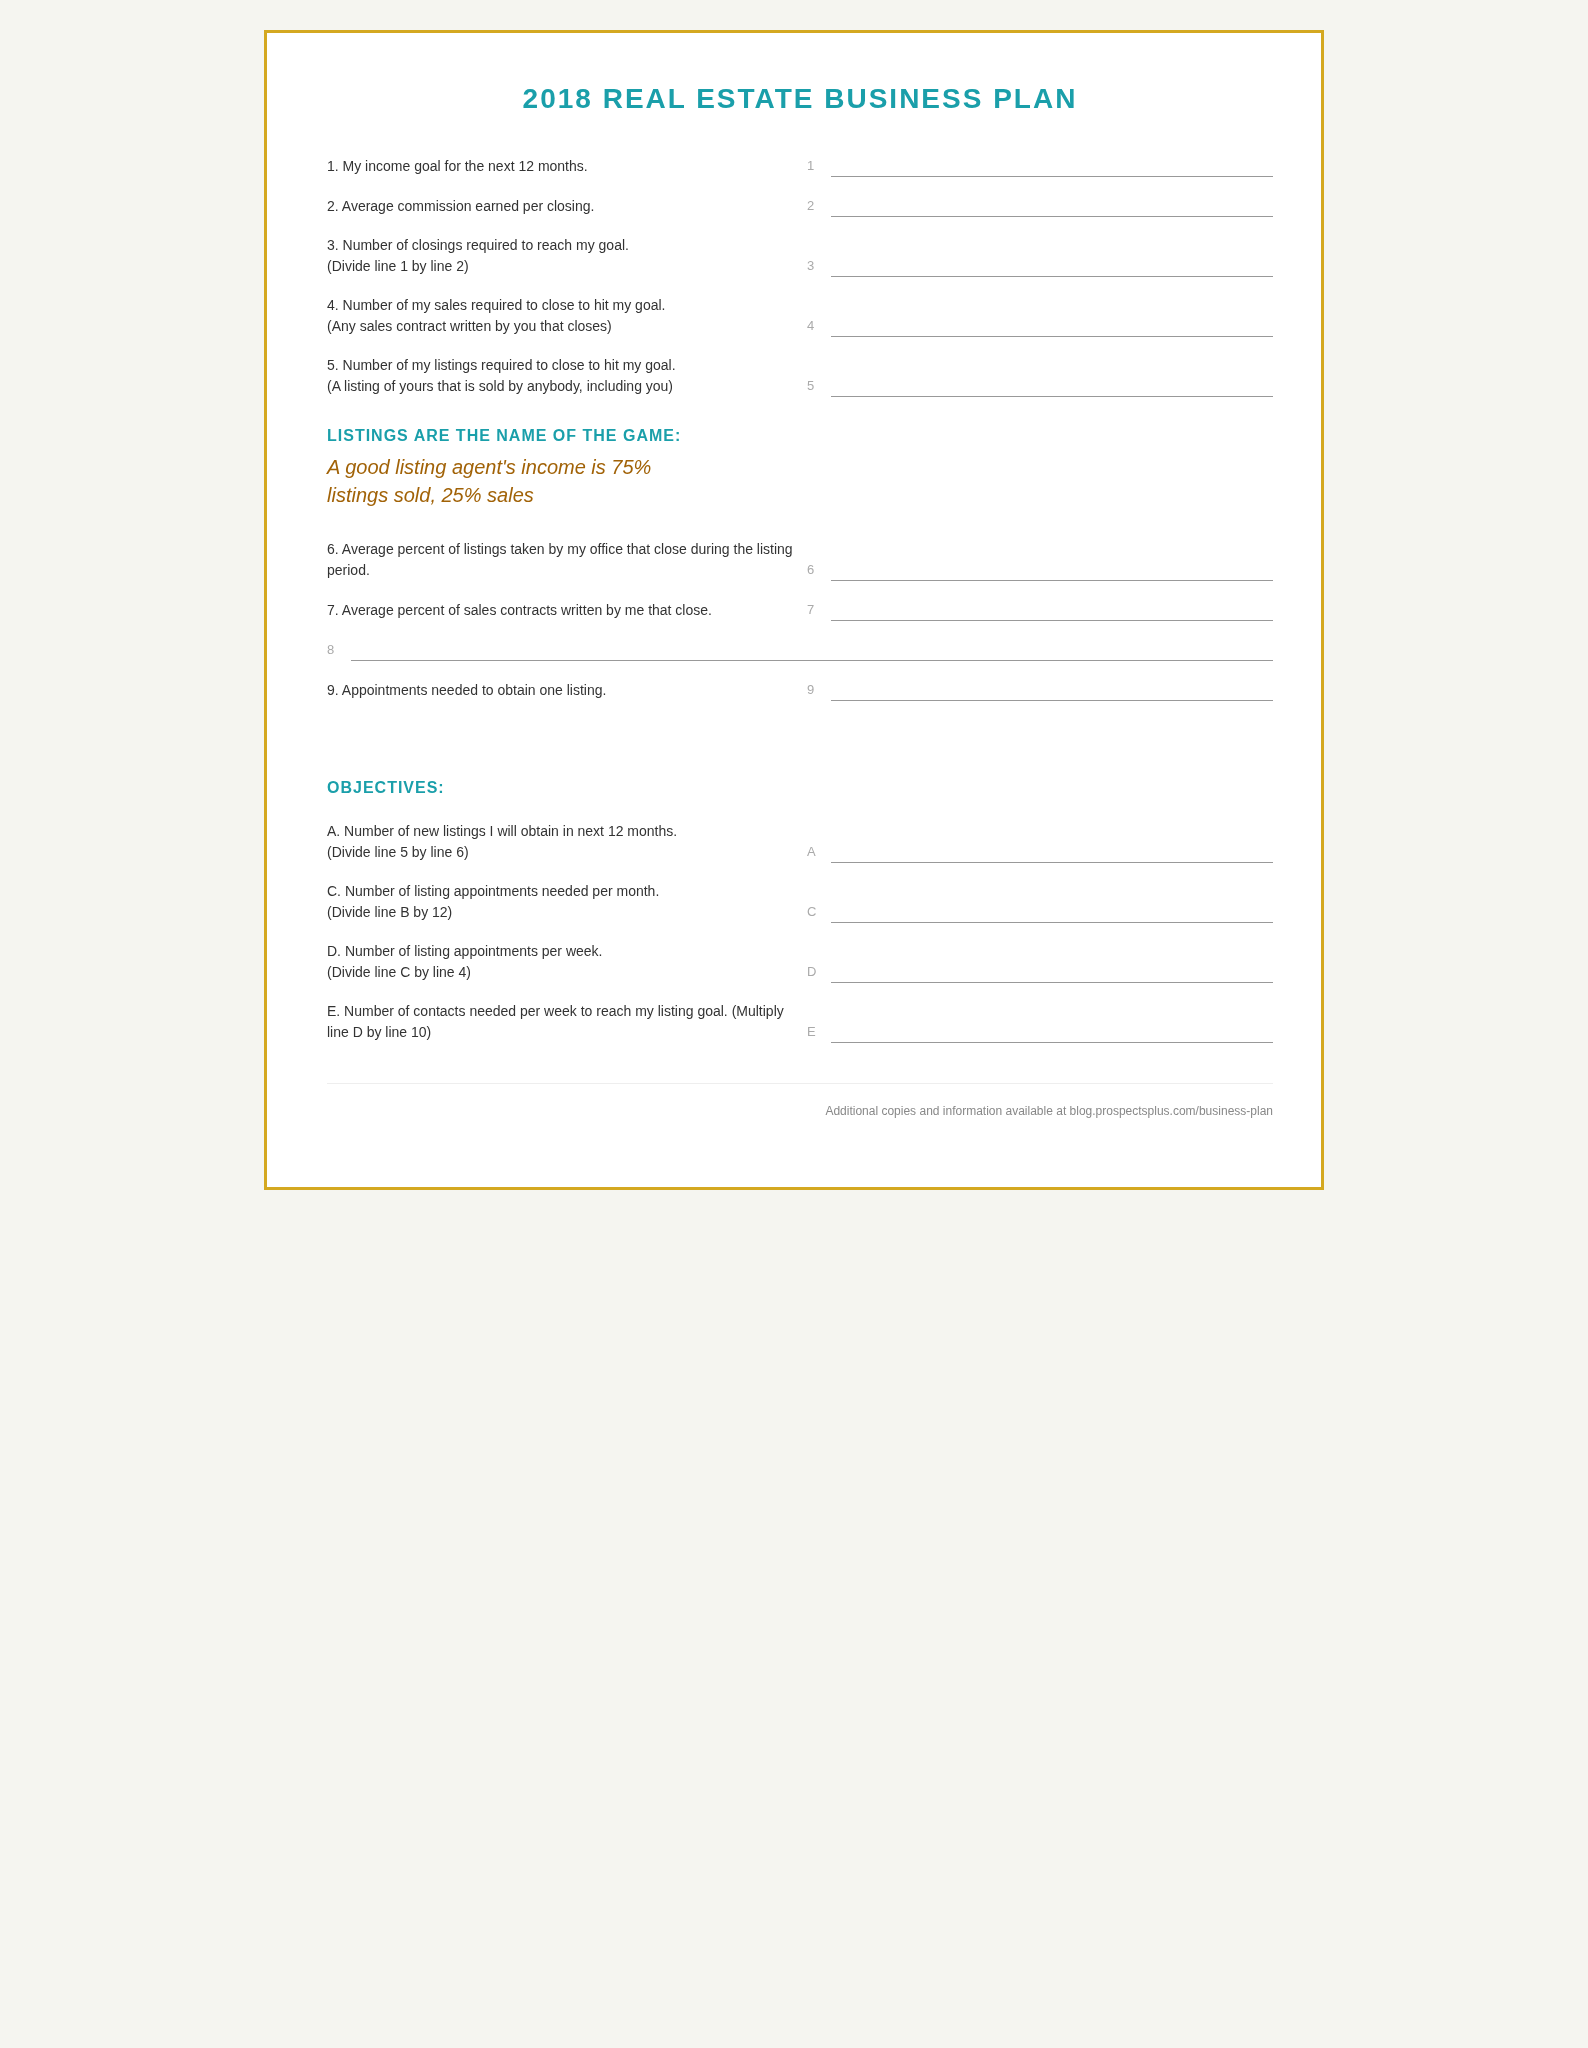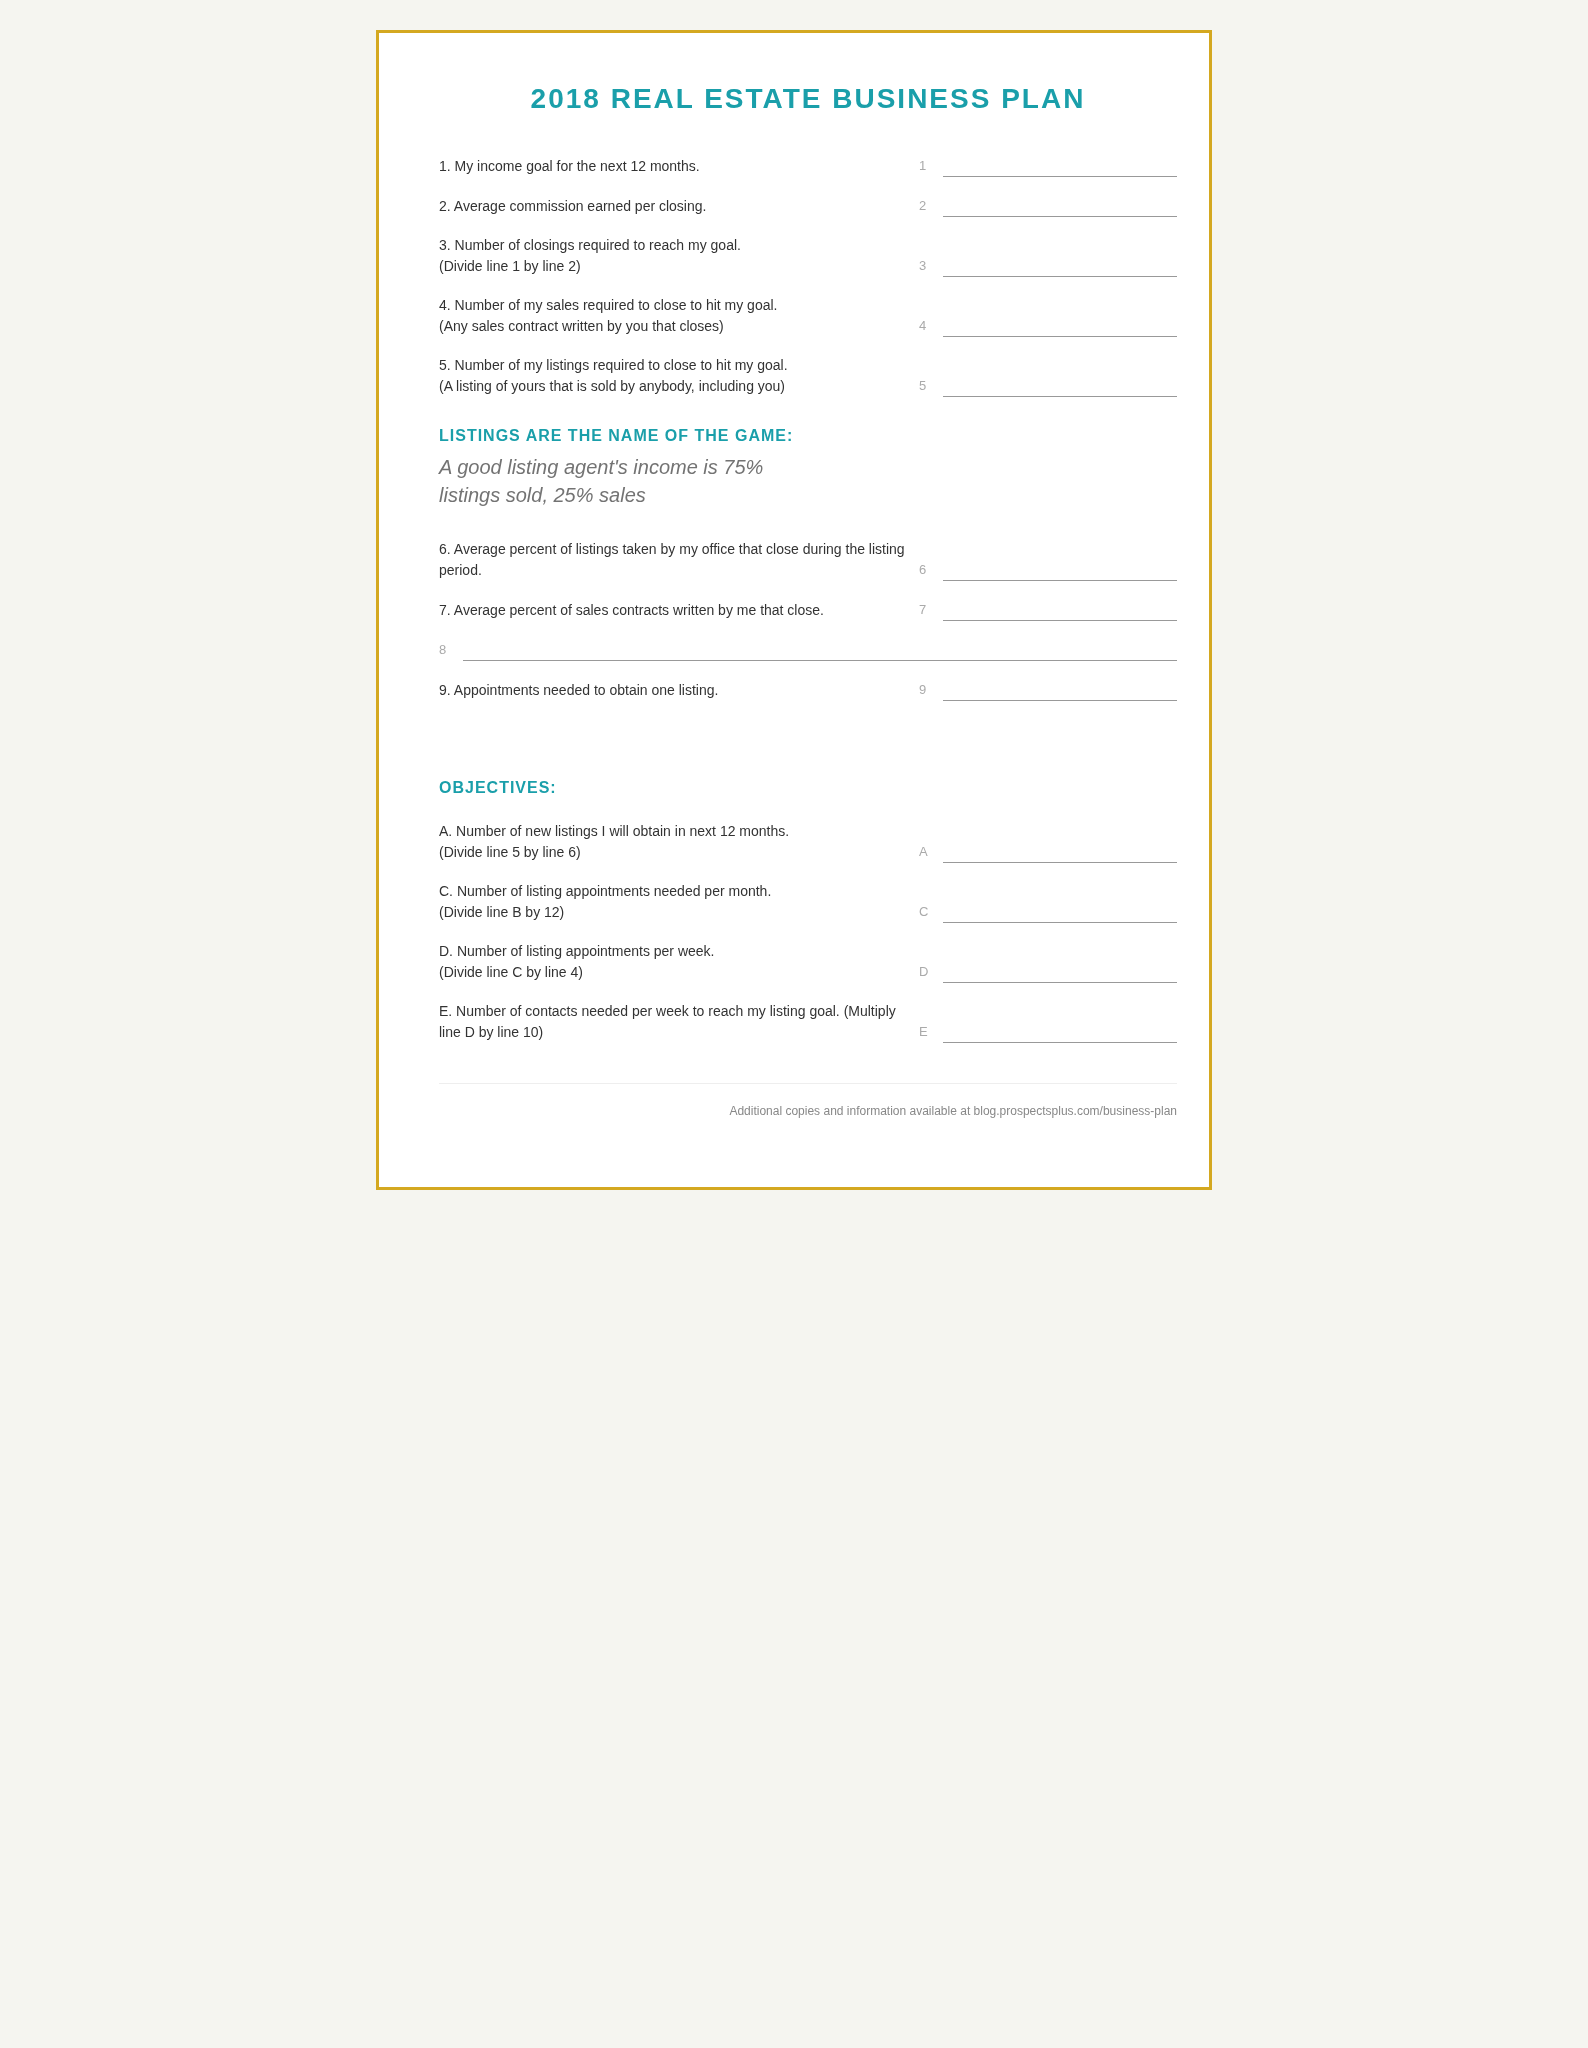--- a/index.html
+++ b/index.html
@@ -12,24 +12,24 @@
       background: #f5f5f0;
       display: flex;
       justify-content: center;
       align-items: flex-start;
       padding: 30px;
       font-family: Arial, sans-serif;
     }
 
     .page {
       background: #ffffff;
-      width: 836px;
+      width: 1060px;
       min-height: 1160px;
       border: 3px solid #d4a820;
-      padding: 50px 32px 40px 60px;
+      padding: 50px 48px 40px 60px;
       position: relative;
     }
 
     .title {
       text-align: center;
       color: #1a9faa;
       font-size: 28px;
       font-weight: 900;
       letter-spacing: 2px;
       margin-bottom: 40px;
@@ -75,21 +75,21 @@
       color: #1a9faa;
       font-size: 16px;
       font-weight: 900;
       letter-spacing: 1px;
       margin-top: 30px;
       margin-bottom: 8px;
     }
 
     .italic-text {
       font-style: italic;
-      color: #737373;
+      color: #a16207;
       font-size: 20px;
       line-height: 1.4;
       margin-bottom: 30px;
       margin-top: 8px;
     }
 
     .spacer {
       height: 16px;
     }
 

